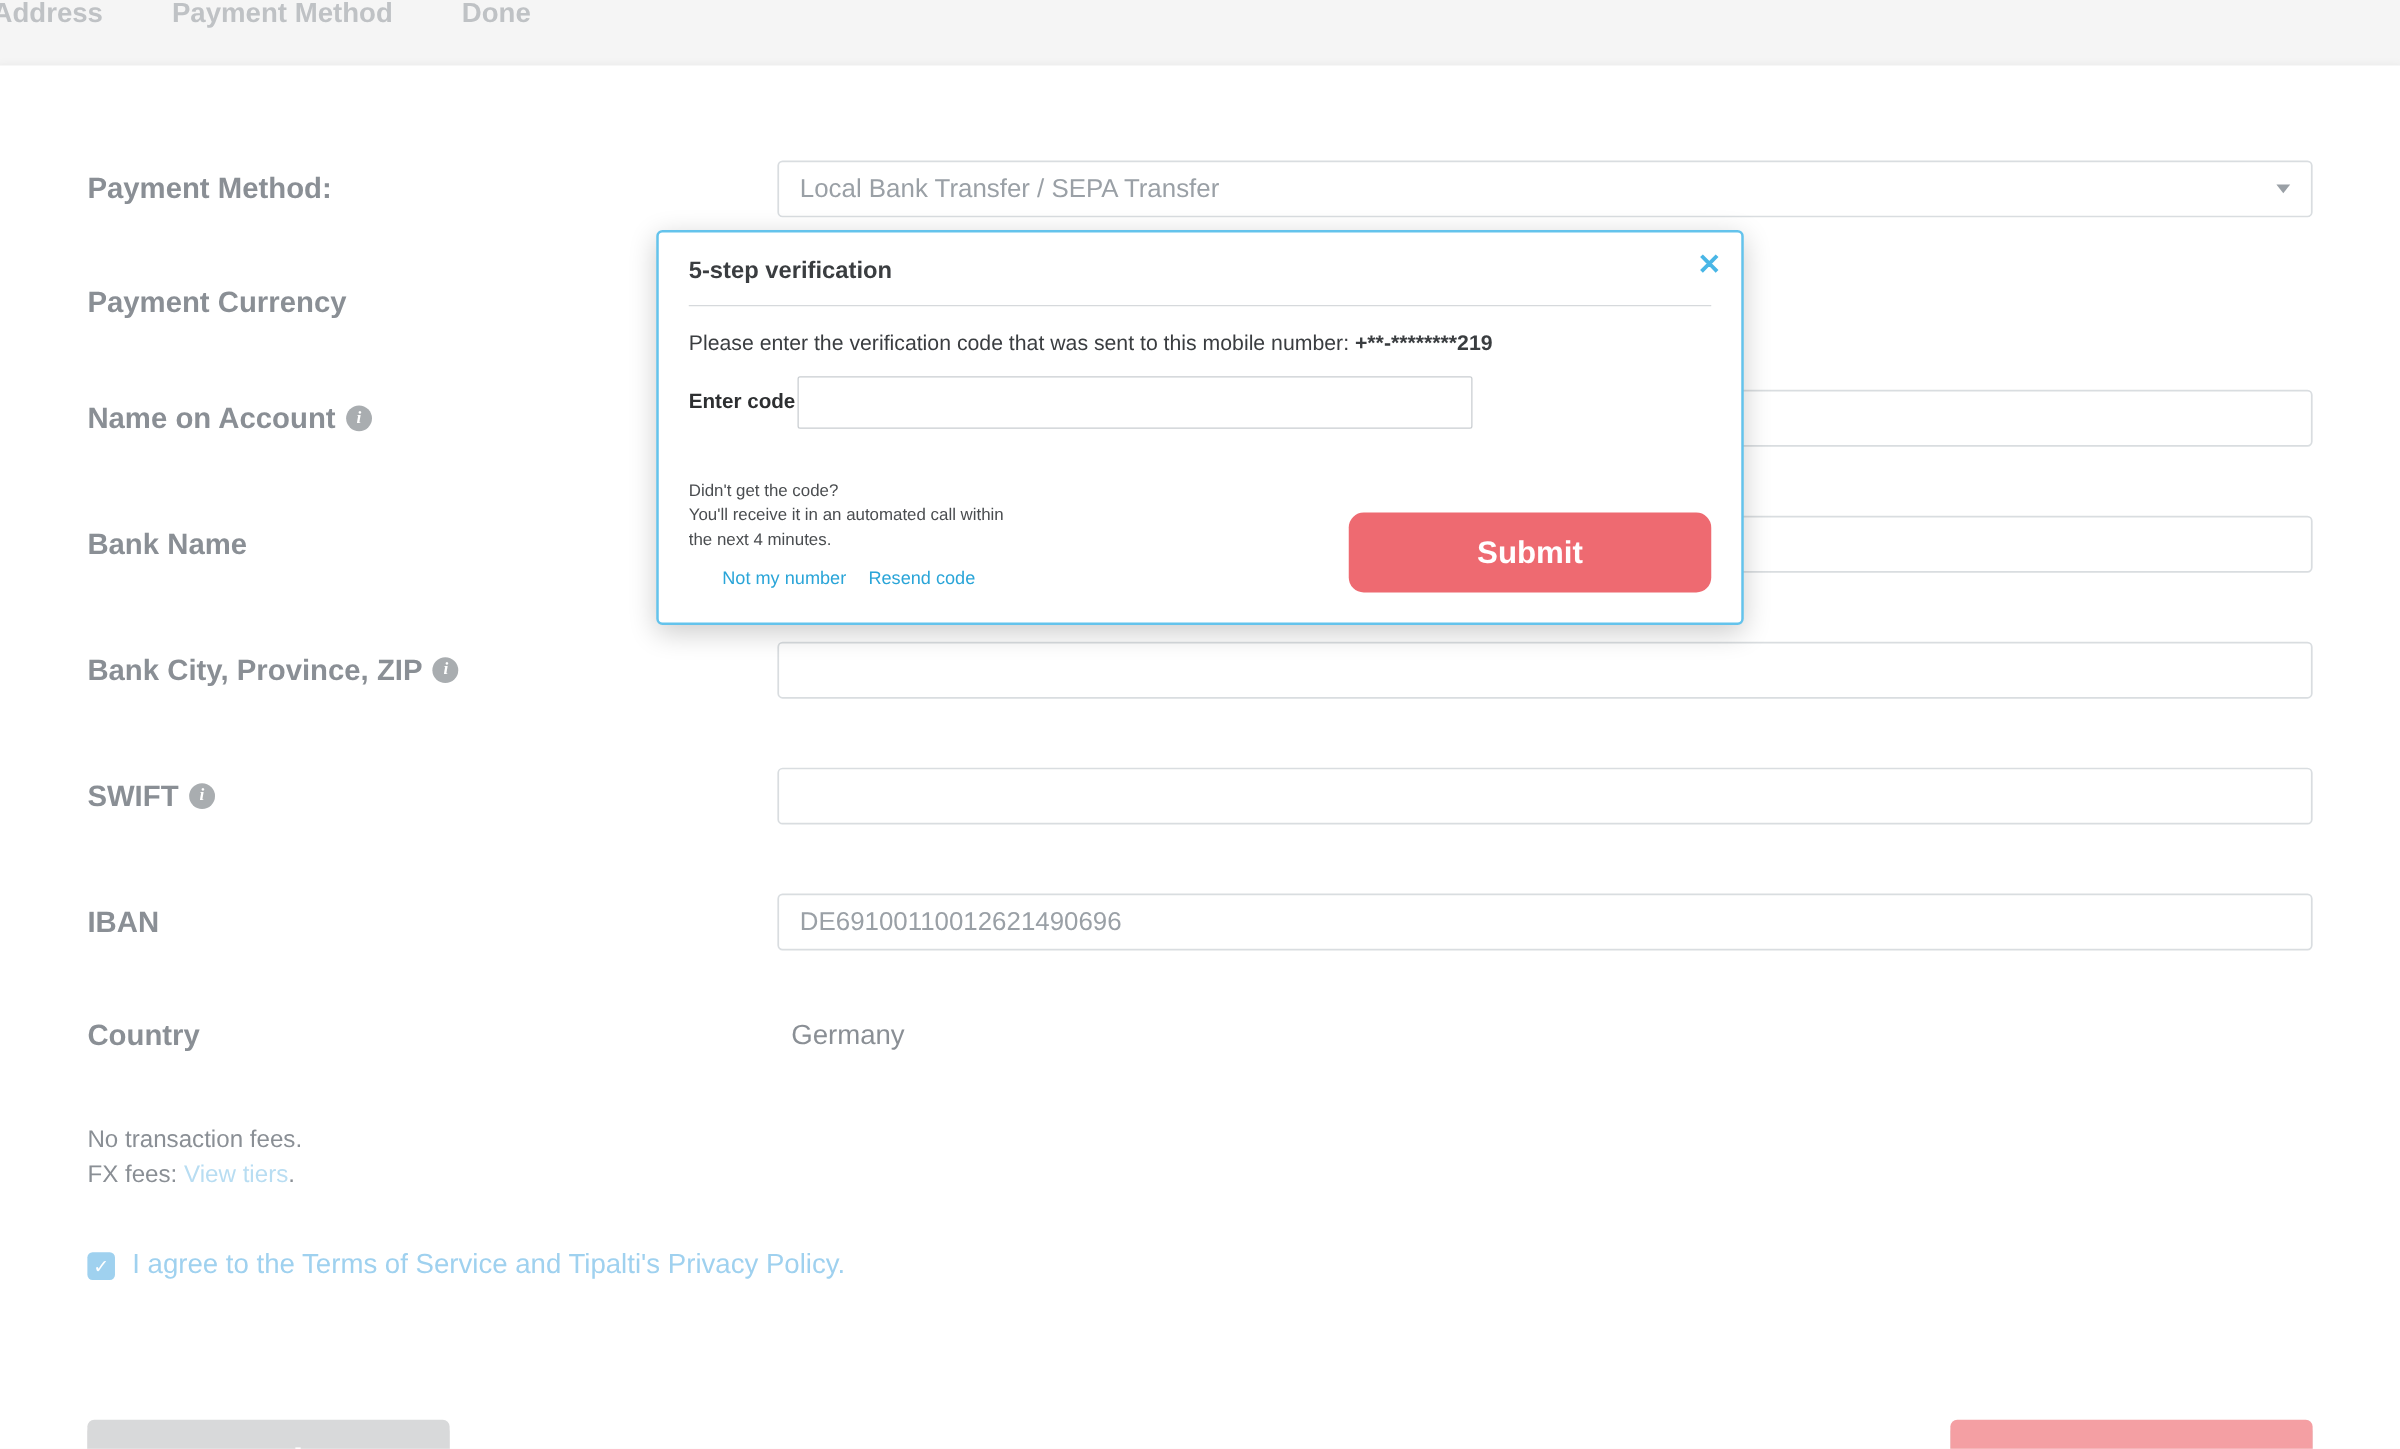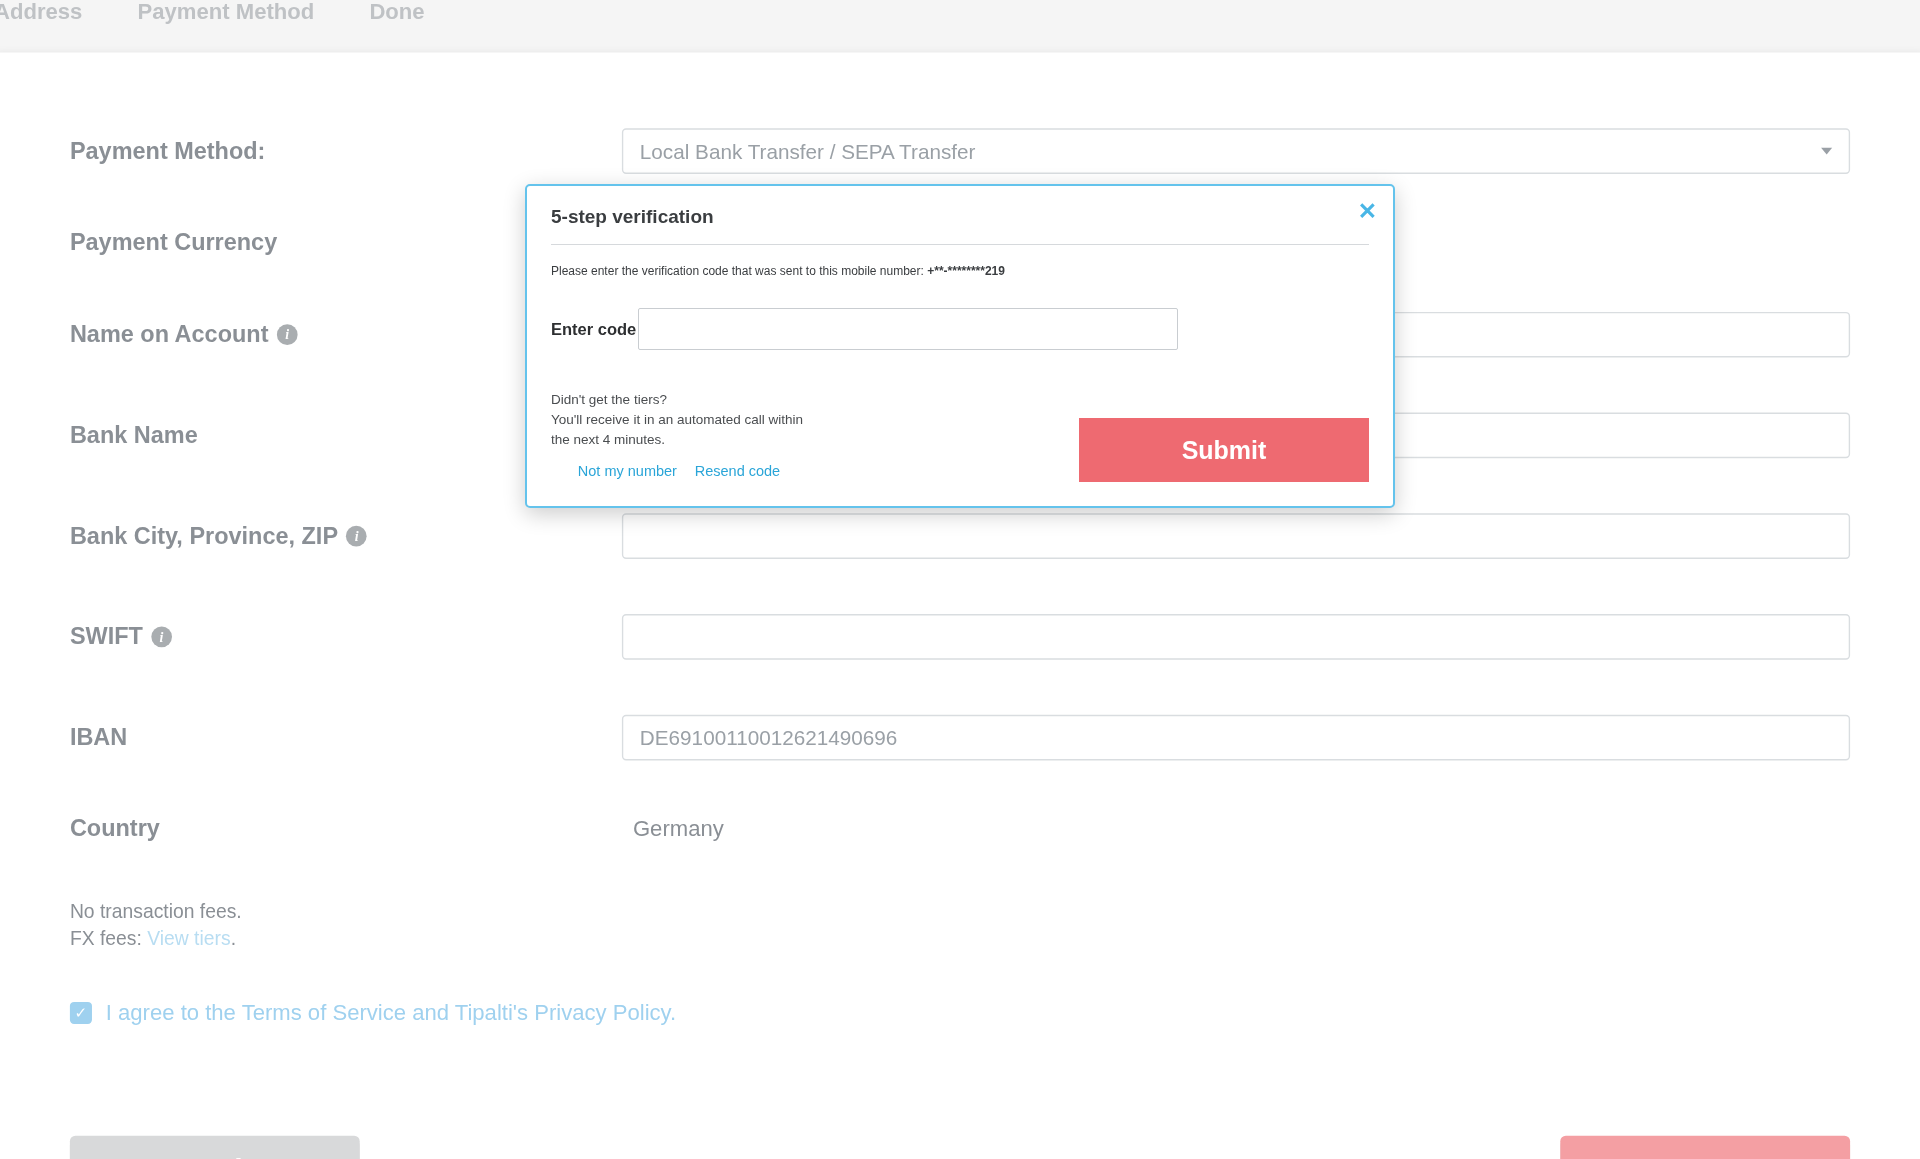--- a/index.html
+++ b/index.html
@@ -149,38 +149,38 @@
     color:#49b6e6; font-size:23px; font-weight:700;
     cursor:pointer; line-height:1;
   }
   .modal-title {
     font-size:19px; font-weight:700; color:#3a3d40;
     padding-bottom: 16px;
     border-bottom:1px solid #d6d9dc;
     margin-bottom: 18px;
   }
   .modal-text {
-    font-size:12px; color:#3a3d40; line-height:1.45;
-    margin-bottom: 28px;
+    font-size:17px; color:#3a3d40; line-height:1.45;
+    margin-bottom: 13px;
   }
   .modal-text .bold { font-weight:700; }
   .enter-row { display:flex; align-items:center; gap:2px; margin-bottom:40px;}
   .enter-label { font-weight:700; font-size:16.5px; color:#2d2f31; }
   .code-input {
     width: 540px; height:42px;
     border:1px solid #c9cdd1; border-radius:2px;
     padding: 6px 10px; font-size:16px;
   }
   .modal-footer { display:flex; justify-content:space-between; align-items:flex-end; }
   .footer-left { font-size:13.5px; color:#4a4d50; line-height:1.45; }
   .footer-links { margin-top:12px;text-align:center; }
   .footer-links a { color:#2aa5d8; text-decoration:none; font-size:14.5px; margin-right:14px; }
   .submit-btn {
     background:#ee6a71; color:#fff; border:none;
-    width: 290px; height:64px; border-radius:0;
+    width: 290px; height:64px; border-radius:12px;
     font-size:25px; font-weight:700; cursor:pointer;
   }
   .dimmer {
     position:absolute; inset:0;
     background:rgba(255,255,255,0.0);
   }
 </style>
 </head>
 <body>
 
@@ -292,21 +292,21 @@
   <div class="modal-title">5-step verification</div>
   <div class="modal-text">
     <span>Please enter the verification code that was sent to this mobile number: </span><span class="bold">+**-********219</span>
   </div>
   <div class="enter-row">
     <div class="enter-label">Enter code</div>
     <input class="code-input" style="">
   </div>
   <div class="modal-footer">
     <div class="footer-left">
-      <div>Didn't get the tiers?</div>
+      <div>Didn't get the code?</div>
       <div style="max-width:270px;">You'll receive it in an automated call within the next 4 minutes.</div>
       <div class="footer-links">
         <a href="#">Not my number</a>
         <a href="#">Resend code</a>
       </div>
     </div>
     <button class="submit-btn">Submit</button>
   </div>
 </div>
 

